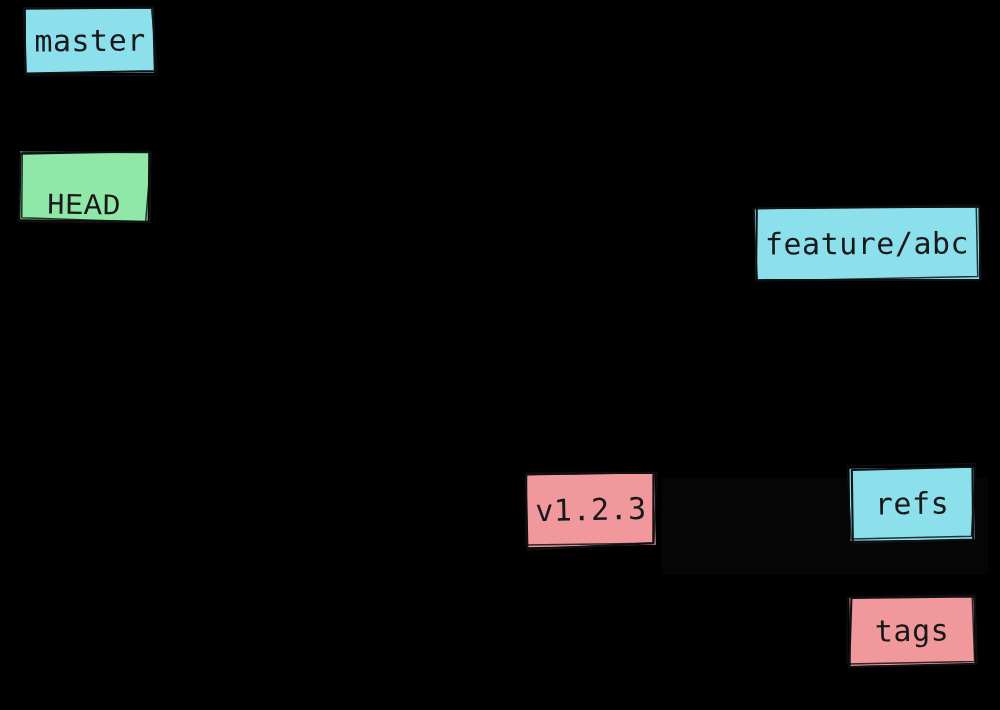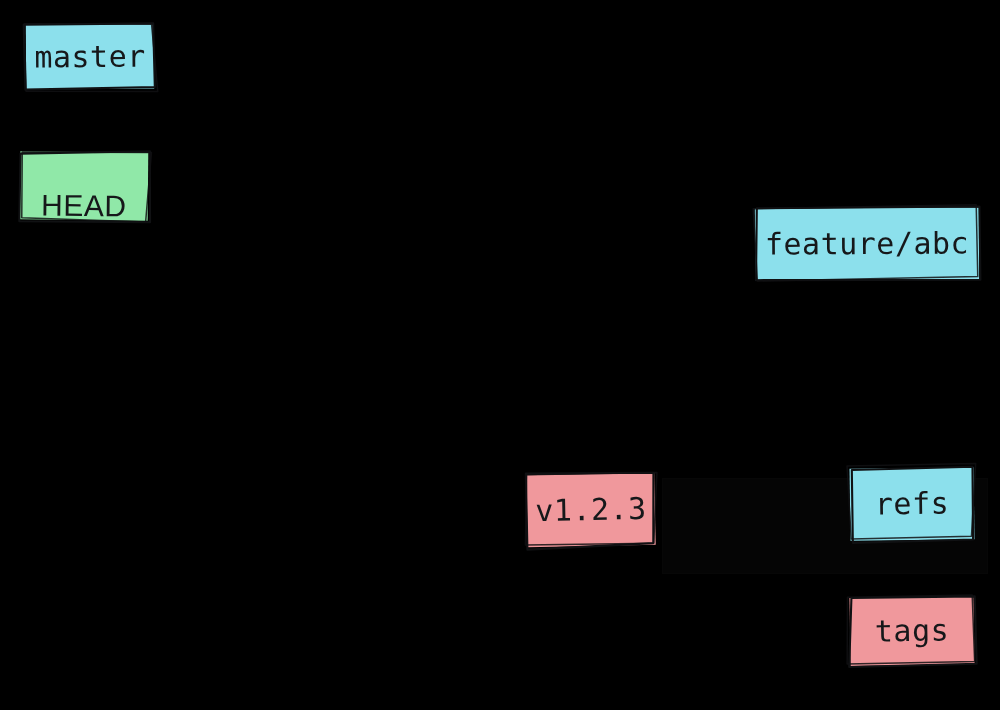--- a/index.html
+++ b/index.html
@@ -31,21 +31,21 @@
   }
   .node .label {
     position: relative;
     z-index: 5;
     color: #16181a;
     white-space: nowrap;
     letter-spacing: 0.5px;
     line-height: 1;
   }
   .mono  { font-family: "DejaVu Sans Mono", monospace; }
-  .sans  { font-family: Liberation Sans, sans-serif; letter-spacing: 0px; margin-top: 39px; }
+  .sans  { font-family: Liberation Mono, monospace; letter-spacing: 0px; margin-top: 39px; }
 
   
   .stroke {
     position: absolute;
     inset: 0;
     z-index: 4;
     overflow: visible;
     pointer-events: none;
   }
   .stroke path {
@@ -62,21 +62,21 @@
     position: absolute;
     background: #050505;
     border: 1px solid #070707;
   }
 </style>
 </head>
 <body>
 
 <div id="canvas" style="width: 1000px; height: 710px; background: rgb(0, 0, 0);">
     <div class="dark-rect" style="left: 662px; top: 478px; width: 324px; height: 94px; background: rgb(5, 5, 5);"></div>
-    <div class="node" style="left: 26px; top: 24px; width: 128px; height: 65px; transform: rotate(-0.4deg);">
+    <div class="node" style="left: 26px; top: 8px; width: 128px; height: 65px; transform: rotate(-0.4deg);">
       <div class="fill" style="background: rgb(140, 224, 236);"></div>
       <svg class="stroke" viewBox="0 0 128 65" preserveAspectRatio="none">
         <path d="M-2.1,0.3 L127.4,-0.2 L128.6,63.4 L-0.8,65.2 Z"></path>
         <path class="thin" d="M-1.5,-0.6 L125.8,0.5 L131.5,68.0 L-0.2,66.9 Z"></path>
       </svg>
       <span class="label mono" style="font-size: 30px; color: rgb(22, 24, 26);">master</span>
     </div>
     <div class="node" style="left: 20px; top: 152px; width: 128px; height: 68px; transform: rotate(0.6deg);">
       <div class="fill" style="background: rgb(144, 232, 168);"></div>
       <svg class="stroke" viewBox="0 0 128 68" preserveAspectRatio="none">

